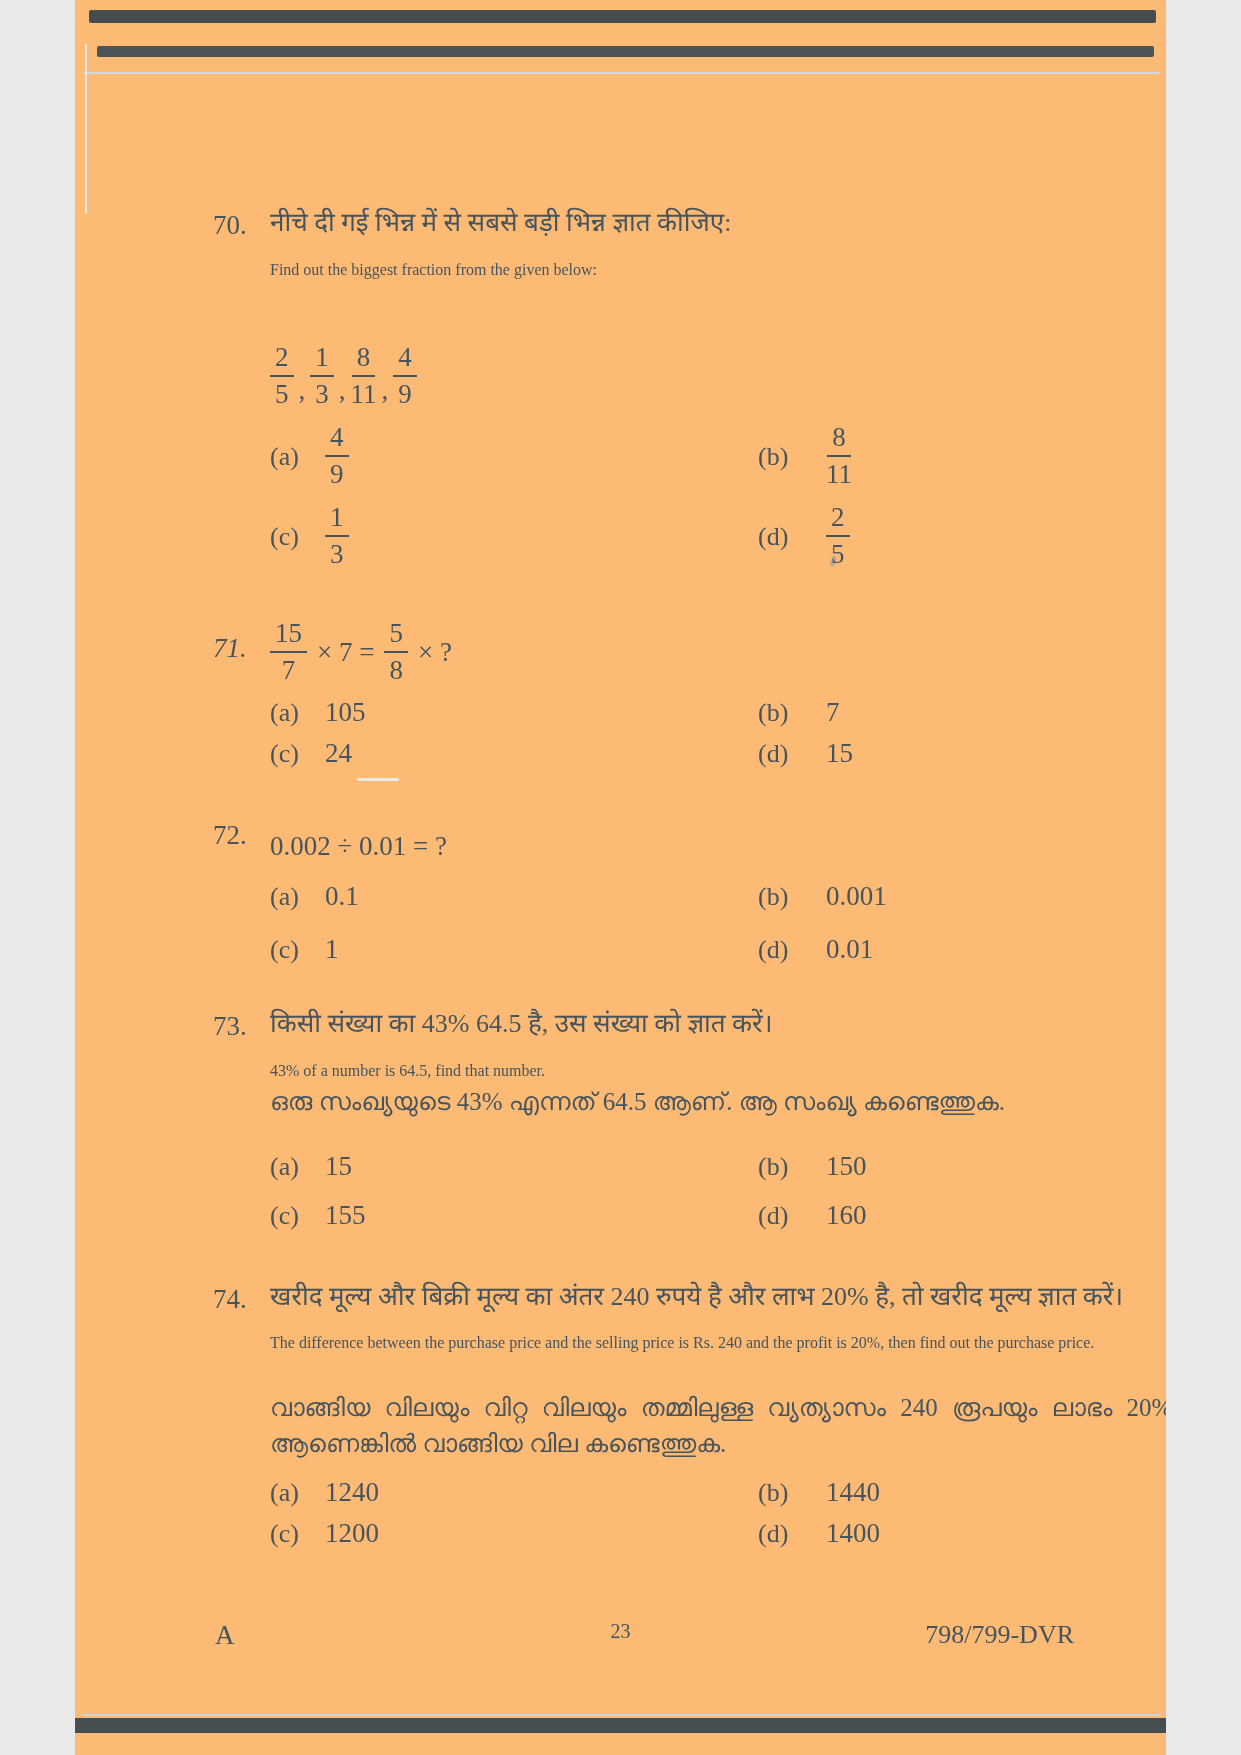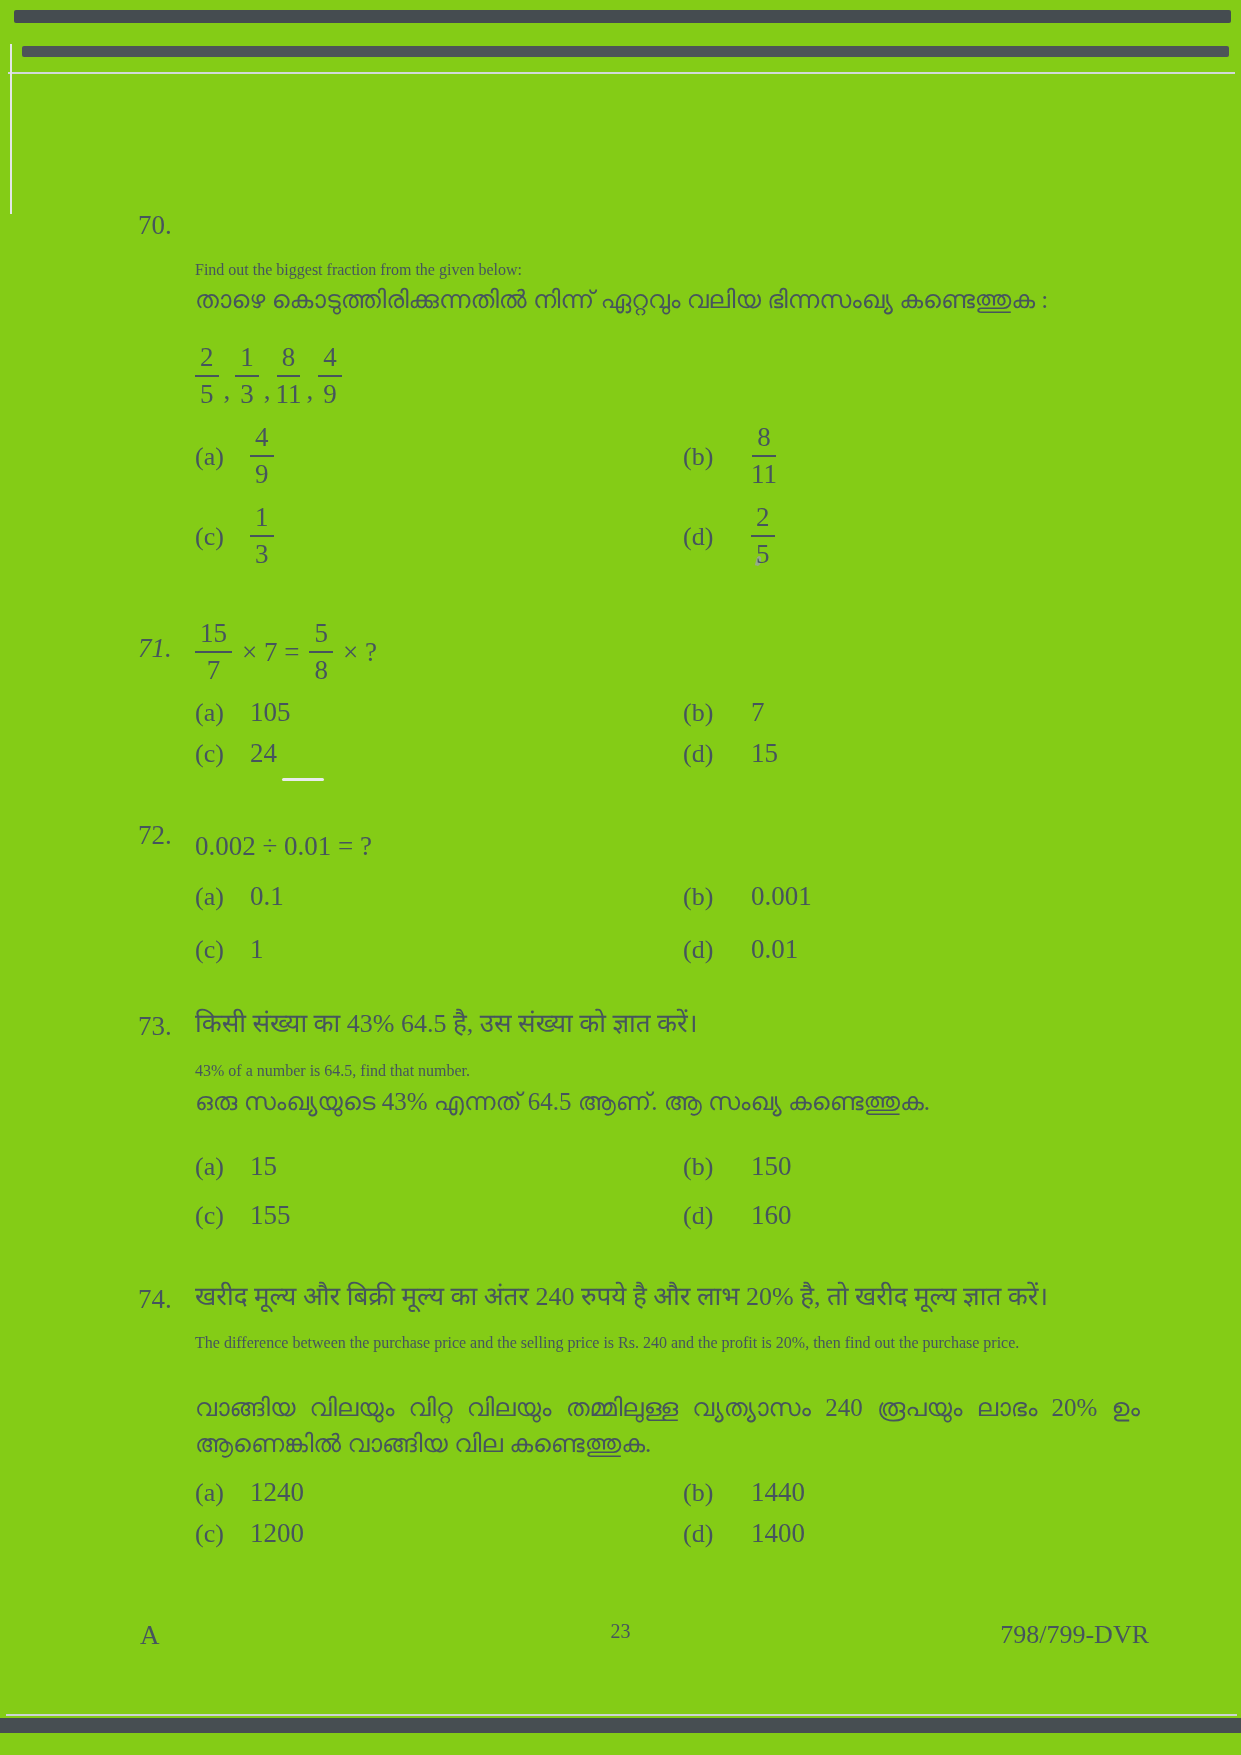--- a/index.html
+++ b/index.html
@@ -1,21 +1,21 @@
 <!DOCTYPE html>
 <html><head>
 <meta charset="utf-8">
 <title>Question Paper Page</title>
 <style>
   html,body{margin:0;padding:0;background:#e9e9e9;}
   .page{
     position:relative;
-    width:1241px;height:1755px;
+    width:1091px;height:1755px;
     margin:0 auto;
-    background:#84cc16;
+    background:#fdba74;
     overflow:hidden;
     font-family:"Liberation Serif", serif;
     color:#46555d;
   }
   
   .bar-top-1{position:absolute;left:14px;right:10px;top:10px;height:13px;background:#454c50;border-radius:2px;}
   .bar-top-2{position:absolute;left:22px;right:12px;top:46px;height:11px;background:#4d5458;border-radius:2px;}
   .hairline-top{position:absolute;left:8px;right:6px;top:72px;height:2px;background:#d2d9d9;}
   .left-streak{position:absolute;left:10px;top:44px;width:2px;height:170px;background:#e3e7e7;}
   .smudge{position:absolute;left:282px;top:778px;width:42px;height:3px;background:#e8ebea;border-radius:2px;}
@@ -57,22 +57,22 @@
 <div class="page">
 
   <div class="bar-top-1"></div>
   <div class="bar-top-2"></div>
   <div class="hairline-top"></div>
   <div class="left-streak"></div>
   <div class="smudge"></div>
   <div class="stray-mark"></div>
 
   <div class="abs qnum" style="left:138px;top:210px;">70.</div>
+  <div class="abs hi wide" style="left:195px;top:207px;">नीचे दी गई भिन्न में से सबसे बड़ी भिन्न ज्ञात कीजिए:</div>
   <div class="abs en wide" style="left:195px;top:254px;">Find out the biggest fraction from the given below:</div>
-  <div class="abs ml wide" style="left:195px;top:284px;">താഴെ കൊടുത്തിരിക്കുന്നതിൽ നിന്ന് ഏറ്റവും വലിയ ഭിന്നസംഖ്യ കണ്ടെത്തുക :</div>
 
   <div class="abs frac-row" style="left:195px;top:344px;">
     <span class="frac">
         <span class="num">2</span>
         <span class="den">5</span>
       </span>
     <span class="fsep">,</span>
     <span class="frac">
         <span class="num">1</span>
         <span class="den">3</span>

